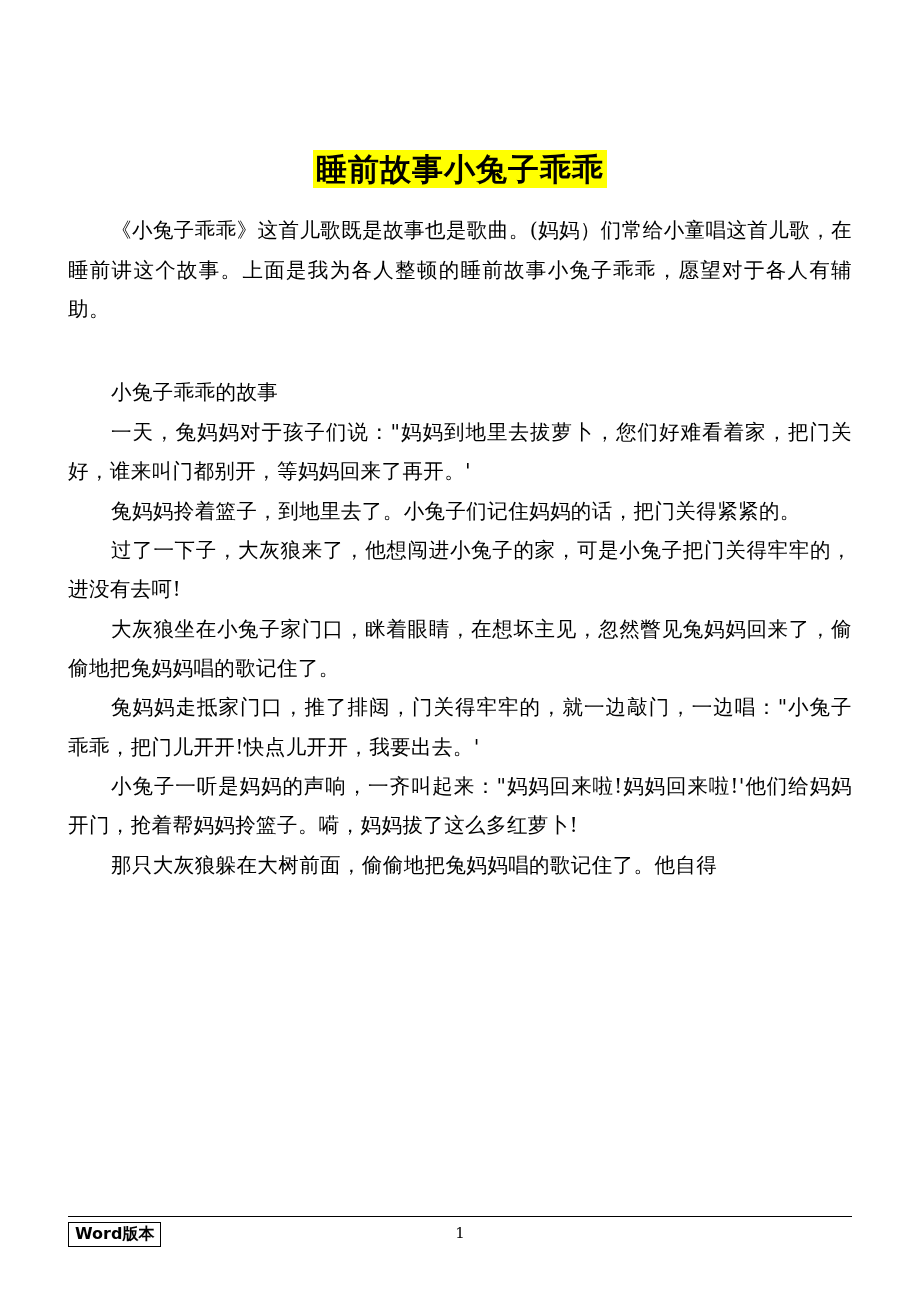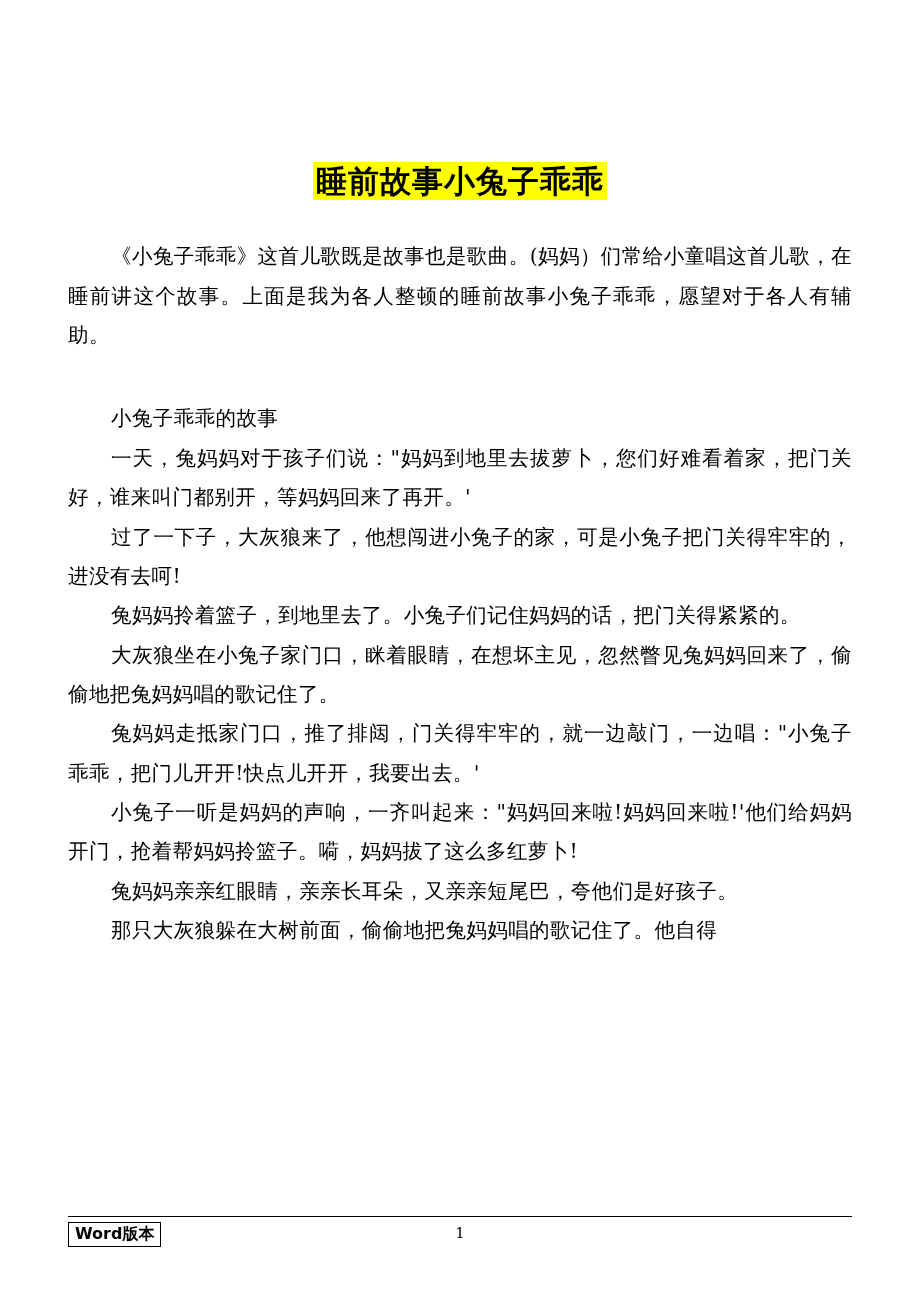--- a/index.html
+++ b/index.html
@@ -16,39 +16,39 @@
     overflow: hidden;
   }
   .page {
     position: absolute;
     inset: 0;
     padding: 0;
   }
   .content {
     position: absolute;
     left: 68px;
-    top: 12px;
+    top: 0;
     width: 784px;
   }
   .doc-title {
     margin: 0;
     padding: 0;
     text-align: center;
     font-size: 31px;
     font-weight: bold;
     letter-spacing: 1px;
     line-height: 1.4;
     margin-top: 148px;
   }
   .doc-title span.hl {
     background: #ffff00;
     padding: 1px 3px;
   }
   .body-text {
-    margin-top: 34px;
+    margin-top: 20px;
   }
   p.para {
     margin: 0 0 0 0;
     font-size: 20.5px;
     line-height: 1.92;
     text-align: justify;
     text-indent: 2.1em;
     letter-spacing: 0.4px;
   }
   .section-gap {
@@ -95,26 +95,25 @@
 <div class="page">
   <div class="content">
 
     <h1 class="doc-title"><span class="hl">睡前故事小兔子乖乖</span></h1>
 
     <div class="body-text">
       <p class="para">《小兔子乖乖》这首儿歌既是故事也是歌曲。(妈妈）们常给小童唱这首儿歌，在睡前讲这个故事。上面是我为各人整顿的睡前故事小兔子乖乖，愿望对于各人有辅助。</p>
       <div class="section-gap"></div>
       <p class="para">小兔子乖乖的故事</p>
       <p class="para">一天，兔妈妈对于孩子们说："妈妈到地里去拔萝卜，您们好难看着家，把门关好，谁来叫门都别开，等妈妈回来了再开。'</p>
+      <p class="para">兔妈妈拎着篮子，到地里去了。小兔子们记住妈妈的话，把门关得紧紧的。</p>
       <p class="para">过了一下子，大灰狼来了，他想闯进小兔子的家，可是小兔子把门关得牢牢的，进没有去呵!</p>
-      <p class="para">兔妈妈拎着篮子，到地里去了。小兔子们记住妈妈的话，把门关得紧紧的。</p>
       <p class="para">大灰狼坐在小兔子家门口，眯着眼睛，在想坏主见，忽然瞥见兔妈妈回来了，偷偷地把兔妈妈唱的歌记住了。</p>
       <p class="para">兔妈妈走抵家门口，推了排闼，门关得牢牢的，就一边敲门，一边唱："小兔子乖乖，把门儿开开!快点儿开开，我要出去。'</p>
       <p class="para">小兔子一听是妈妈的声响，一齐叫起来："妈妈回来啦!妈妈回来啦!'他们给妈妈开门，抢着帮妈妈拎篮子。嗬，妈妈拔了这么多红萝卜!</p>
-      <p class="para">兔妈妈亲亲红眼睛，亲亲长耳朵，又亲亲短尾巴，夸他们是好孩子。</p>
       <p class="para">那只大灰狼躲在大树前面，偷偷地把兔妈妈唱的歌记住了。他自得</p>
     </div>
 
   </div>
 
   <div class="footer">
     <div class="footer-rule"></div>
     <div class="footer-label">Word版本</div>
     <div class="footer-page">1</div>
   </div>

